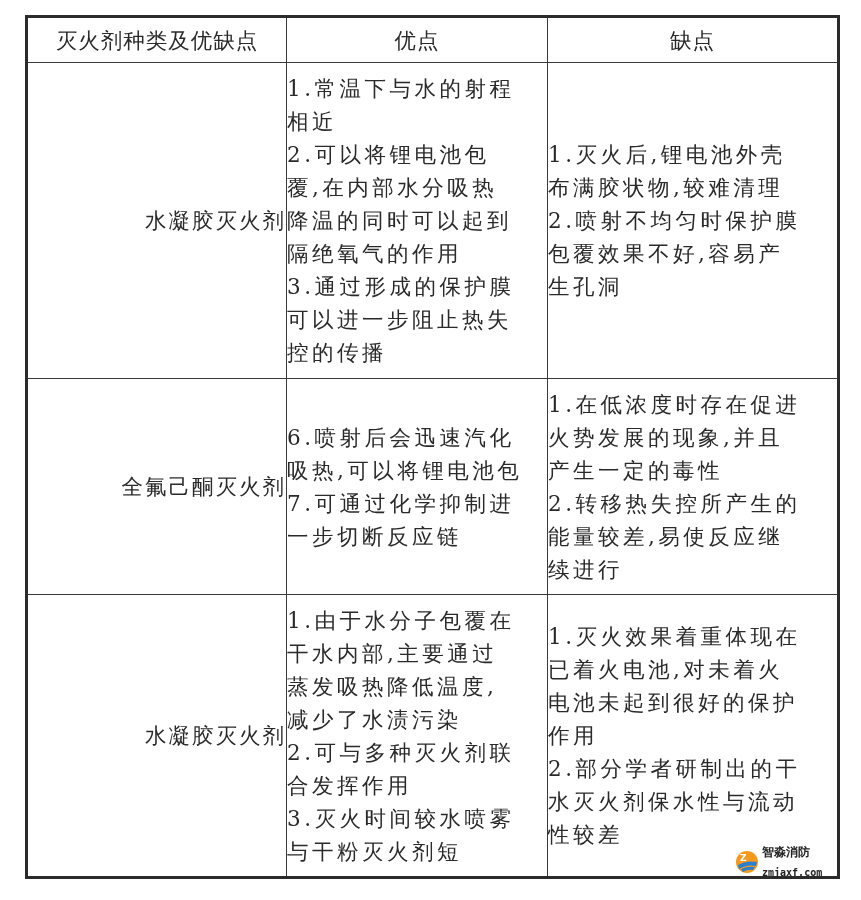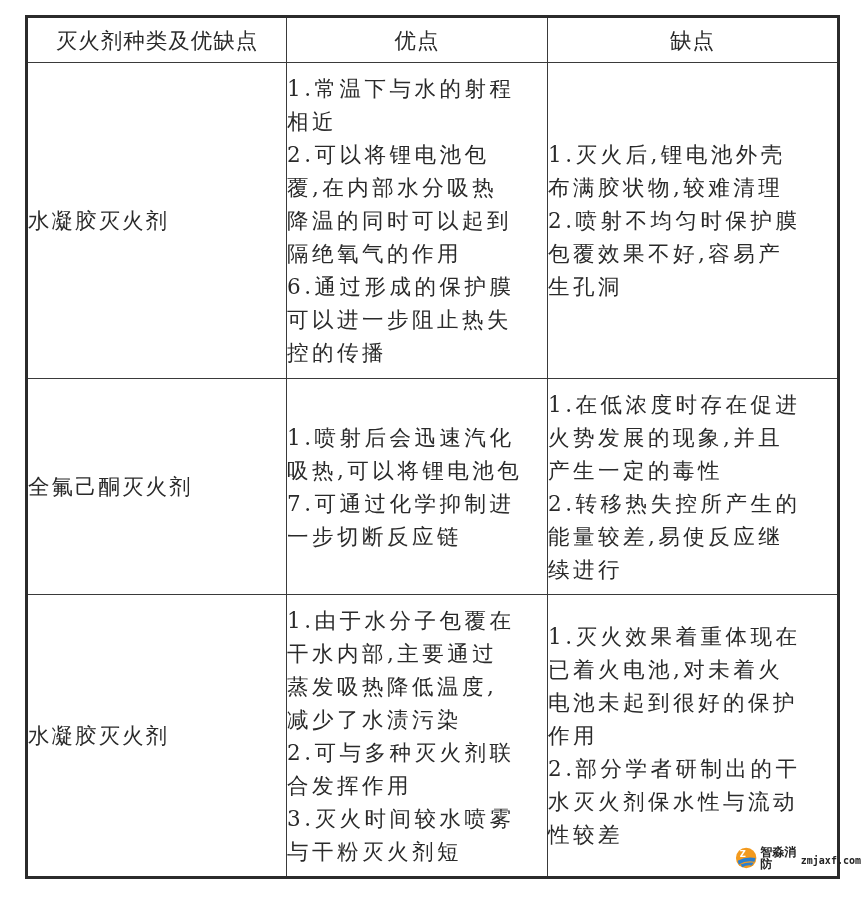--- a/index.html
+++ b/index.html
@@ -21,29 +21,29 @@
     vertical-align: middle;
   }
   col.c1 { width: 260px; }
   col.c2 { width: 261px; }
   col.c3 { width: 291px; }
   tr.head { height: 46px; }
   tr.head th { text-align: center; font-size: 21.5px; letter-spacing: 1px; }
   tr.r1 { height: 316px; }
   tr.r2 { height: 216px; }
   tr.r3 { height: 283px; }
-  td.name { text-align: left; letter-spacing: 2px; }
+  td.name { text-align: right; letter-spacing: 2px; }
   td.list { padding: 0 8px 0 10px; text-align: justify; letter-spacing: 3.5px; }
   .line { display: block; white-space: nowrap; }
   .watermark {
     position: absolute; left: 735px; top: 846px;
     display: flex; align-items: center; gap: 3px;
   }
   .wm-logo { width: 24px; height: 24px; }
-  .wm-text { display: flex; flex-direction: row; line-height: 1; }
+  .wm-text { display: flex; flex-direction: column; line-height: 1; }
   .wm-cn { font-family: "DejaVu Sans", sans-serif; font-size: 12px; font-weight: bold; color: #222; }
   .wm-url { font-family: "DejaVu Sans Mono", monospace; font-size: 10px; font-weight: bold; color: #222; margin-top: 10px; }
 </style>
 </head>
 <body>
 
 <table class="main">
   <colgroup>
       <col class="c1">
       <col class="c2">
@@ -58,37 +58,37 @@
 
   <tr class="r1">
     <td class="name">水凝胶灭火剂</td>
     <td class="list">
       <span class="line">1.常温下与水的射程</span>
       <span class="line">相近</span>
       <span class="line">2.可以将锂电池包</span>
       <span class="line">覆,在内部水分吸热</span>
       <span class="line">降温的同时可以起到</span>
       <span class="line">隔绝氧气的作用</span>
-      <span class="line">6.通过形成的保护膜</span>
+      <span class="line">3.通过形成的保护膜</span>
       <span class="line">可以进一步阻止热失</span>
       <span class="line">控的传播</span>
     </td>
     <td class="list">
       <span class="line">1.灭火后,锂电池外壳</span>
       <span class="line">布满胶状物,较难清理</span>
       <span class="line">2.喷射不均匀时保护膜</span>
       <span class="line">包覆效果不好,容易产</span>
       <span class="line">生孔洞</span>
     </td>
   </tr>
 
   <tr class="r2">
     <td class="name">全氟己酮灭火剂</td>
     <td class="list">
-      <span class="line">1.喷射后会迅速汽化</span>
+      <span class="line">6.喷射后会迅速汽化</span>
       <span class="line">吸热,可以将锂电池包</span>
       <span class="line">7.可通过化学抑制进</span>
       <span class="line">一步切断反应链</span>
     </td>
     <td class="list">
       <span class="line">1.在低浓度时存在促进</span>
       <span class="line">火势发展的现象,并且</span>
       <span class="line">产生一定的毒性</span>
       <span class="line">2.转移热失控所产生的</span>
       <span class="line">能量较差,易使反应继</span>

